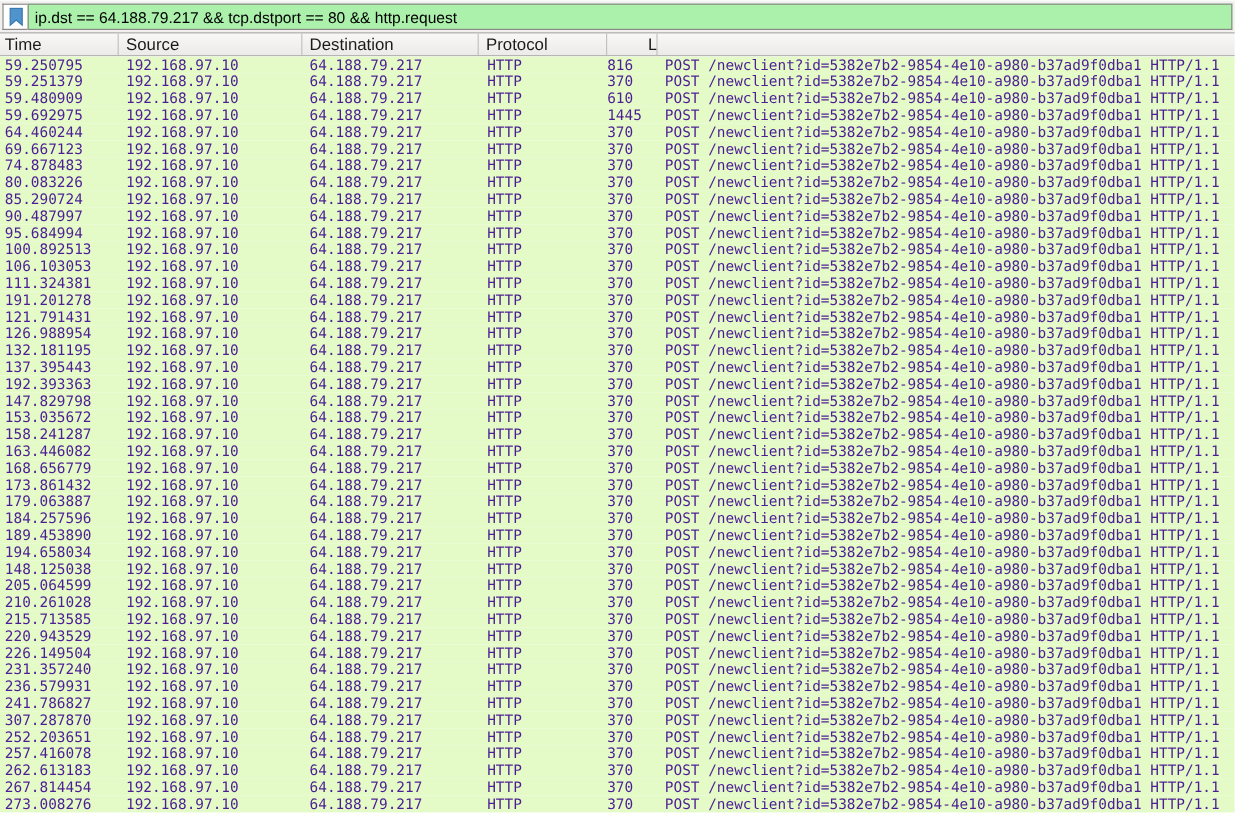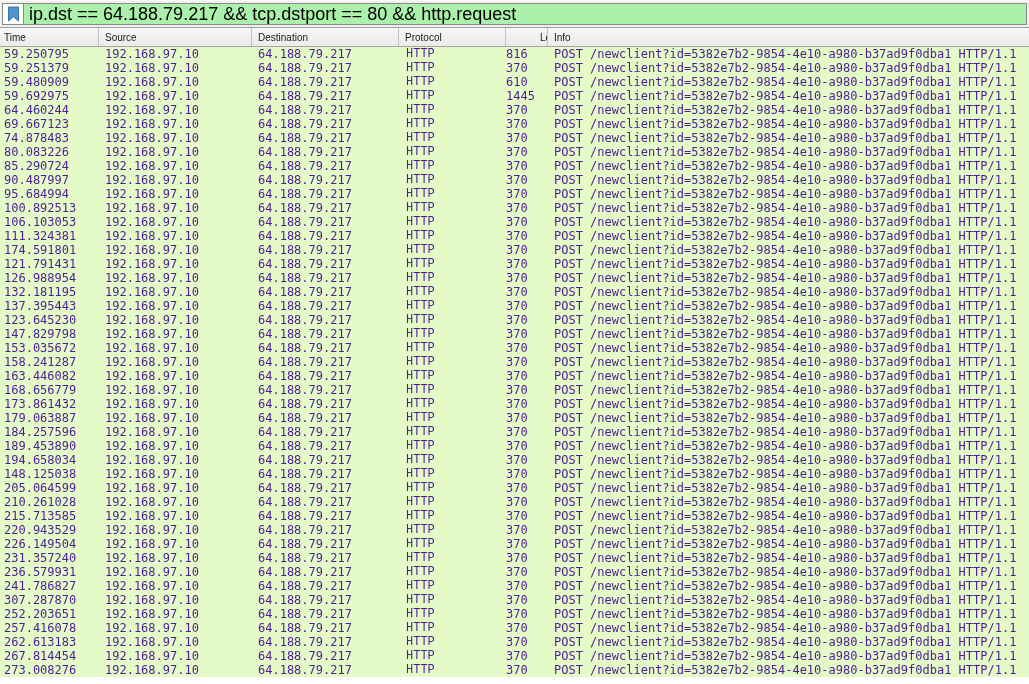--- a/index.html
+++ b/index.html
@@ -36,40 +36,40 @@
     padding: 0;
   }
   .bookmark-btn svg { display: block; }
   .filter-input {
     flex: 1;
     background: var(--filter-valid-bg, #abf1ab);
     border: 1px solid #8a8a88;
     display: flex;
     align-items: center;
     padding-left: 5px;
-    font-size: 18px;
+    font-size: 13px;
     color: #000000;
     white-space: nowrap;
     overflow: hidden;
     text-align: right;
   }
 
   
   .grid-row {
     display: grid;
     grid-template-columns: 99px 153px 147px 107px 42px 1fr;
   }
 
   
   .header-row {
     flex: 0 0 19px;
     height: 19px;
     background: linear-gradient(#f8f7f6, #ecebe9);
     border-bottom: 1px solid #a5a4a2;
-    font-size: 10px;
+    font-size: 14px;
     color: #1a1a1a;
   }
   .hcell {
     border-right: 1px solid #c3c2c0;
     display: flex;
     align-items: center;
     padding-left: 6px;
     white-space: nowrap;
     overflow: hidden;
     cursor: pointer;
@@ -94,21 +94,21 @@
     cursor: default;
   }
   .cell {
     white-space: nowrap;
     overflow: hidden;
     line-height: 14px;
   }
   .c-time        { padding-left: 4px; }
   .c-source      { padding-left: 6px; }
   .c-destination { padding-left: 6px; }
-  .c-protocol    { padding-left: 7px; font-family: Liberation Mono, monospace; }
+  .c-protocol    { padding-left: 7px; }
   .c-length      { text-align: left; padding-right: 3px; }
   .c-info        { padding-left: 6px; }
 </style>
 </head>
 <body>
 
 <div class="app">
 
   <div class="filter-toolbar">
     <button class="bookmark-btn">
@@ -120,21 +120,20 @@
       <span>ip.dst == 64.188.79.217 &amp;&amp; tcp.dstport == 80 &amp;&amp; http.request</span>
     </div>
   </div>
 
   <div class="header-row grid-row">
     <div class="hcell hc-time">Time</div>
     <div class="hcell hc-source">Source</div>
     <div class="hcell hc-destination">Destination</div>
     <div class="hcell hc-protocol">Protocol</div>
     <div class="hcell hc-length">Length</div>
-    <div class="hcell hc-info">Info</div>
   </div>
 
   <div class="packet-list">
       <div class="prow grid-row">
         <div class="cell c-time">59.250795</div>
         <div class="cell c-source">192.168.97.10</div>
         <div class="cell c-destination">64.188.79.217</div>
         <div class="cell c-protocol">HTTP</div>
         <div class="cell c-length">816</div>
         <div class="cell c-info">POST /newclient?id=5382e7b2-9854-4e10-a980-b37ad9f0dba1 HTTP/1.1</div>
@@ -237,21 +236,21 @@
       </div>
       <div class="prow grid-row">
         <div class="cell c-time">111.324381</div>
         <div class="cell c-source">192.168.97.10</div>
         <div class="cell c-destination">64.188.79.217</div>
         <div class="cell c-protocol">HTTP</div>
         <div class="cell c-length">370</div>
         <div class="cell c-info">POST /newclient?id=5382e7b2-9854-4e10-a980-b37ad9f0dba1 HTTP/1.1</div>
       </div>
       <div class="prow grid-row">
-        <div class="cell c-time">174.591801</div>
+        <div class="cell c-time">191.201278</div>
         <div class="cell c-source">192.168.97.10</div>
         <div class="cell c-destination">64.188.79.217</div>
         <div class="cell c-protocol">HTTP</div>
         <div class="cell c-length">370</div>
         <div class="cell c-info">POST /newclient?id=5382e7b2-9854-4e10-a980-b37ad9f0dba1 HTTP/1.1</div>
       </div>
       <div class="prow grid-row">
         <div class="cell c-time">121.791431</div>
         <div class="cell c-source">192.168.97.10</div>
         <div class="cell c-destination">64.188.79.217</div>
@@ -277,21 +276,21 @@
       </div>
       <div class="prow grid-row">
         <div class="cell c-time">137.395443</div>
         <div class="cell c-source">192.168.97.10</div>
         <div class="cell c-destination">64.188.79.217</div>
         <div class="cell c-protocol">HTTP</div>
         <div class="cell c-length">370</div>
         <div class="cell c-info">POST /newclient?id=5382e7b2-9854-4e10-a980-b37ad9f0dba1 HTTP/1.1</div>
       </div>
       <div class="prow grid-row">
-        <div class="cell c-time">123.645230</div>
+        <div class="cell c-time">192.393363</div>
         <div class="cell c-source">192.168.97.10</div>
         <div class="cell c-destination">64.188.79.217</div>
         <div class="cell c-protocol">HTTP</div>
         <div class="cell c-length">370</div>
         <div class="cell c-info">POST /newclient?id=5382e7b2-9854-4e10-a980-b37ad9f0dba1 HTTP/1.1</div>
       </div>
       <div class="prow grid-row">
         <div class="cell c-time">147.829798</div>
         <div class="cell c-source">192.168.97.10</div>
         <div class="cell c-destination">64.188.79.217</div>

